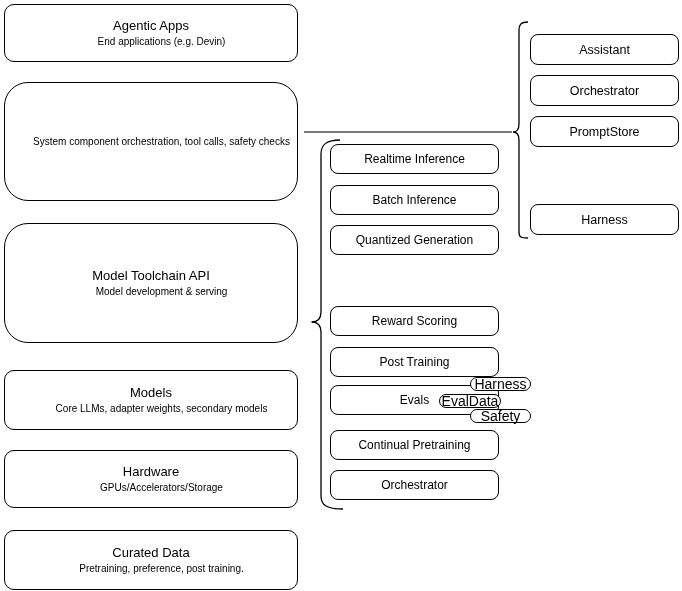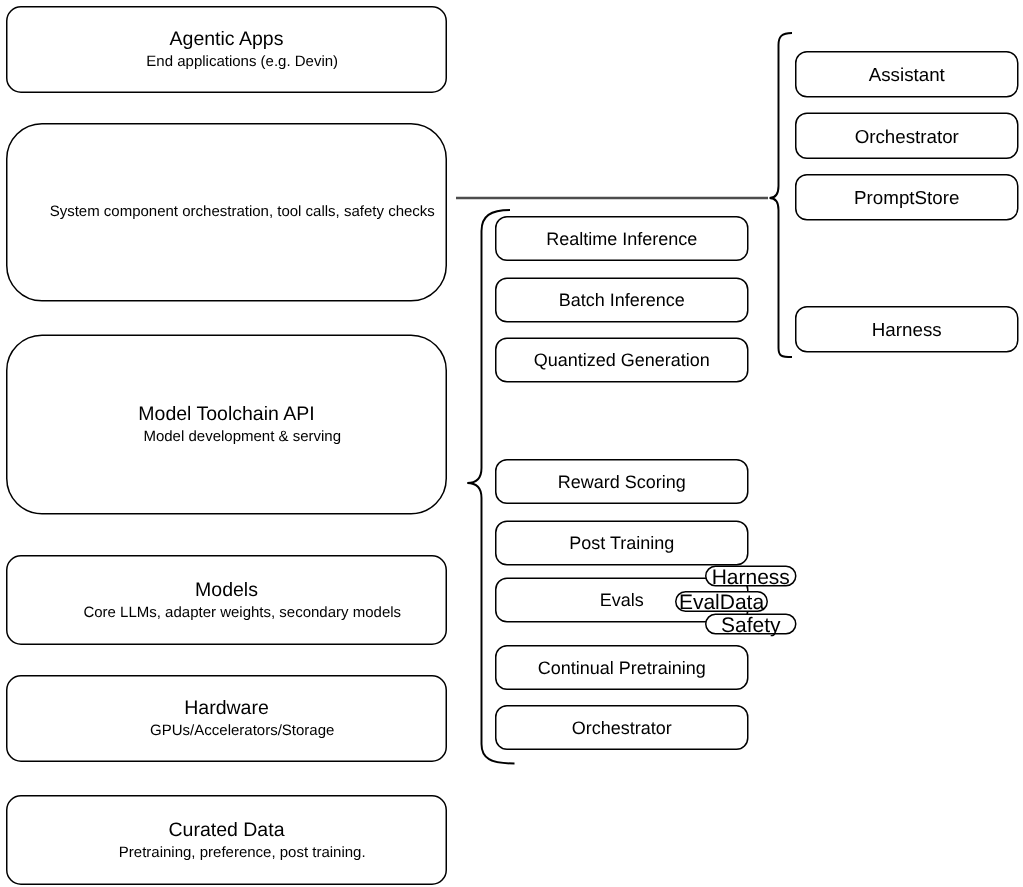--- a/index.html
+++ b/index.html
@@ -79,21 +79,21 @@
   <div class="mbox" style="top:144px">Realtime Inference</div>
   <div class="mbox" style="top:185px">Batch Inference</div>
   <div class="mbox" style="top:225px">Quantized Generation</div>
   <div class="mbox" style="top:306px">Reward Scoring</div>
   <div class="mbox" style="top:347px">Post Training</div>
   <div class="mbox" style="top:385px">Evals</div>
   <div class="mbox" style="top:430px">Continual Pretraining</div>
   <div class="mbox" style="top:470px">Orchestrator</div>
 
   <div class="pill" style="top:377px;left:470px;width:61px">Harness</div>
-  <div class="pill" style="top:394px;left:450px;width:62px">EvalData</div>
+  <div class="pill" style="top:394px;left:439px;width:62px">EvalData</div>
   <div class="pill" style="top:409px;left:470px;width:61px">Safety</div>
 
   <div class="rbox" style="top:34px">Assistant</div>
   <div class="rbox" style="top:75px">Orchestrator</div>
   <div class="rbox" style="top:116px">PromptStore</div>
   <div class="rbox" style="top:204px">Harness</div>
 
 </div>
 
 </body></html>

